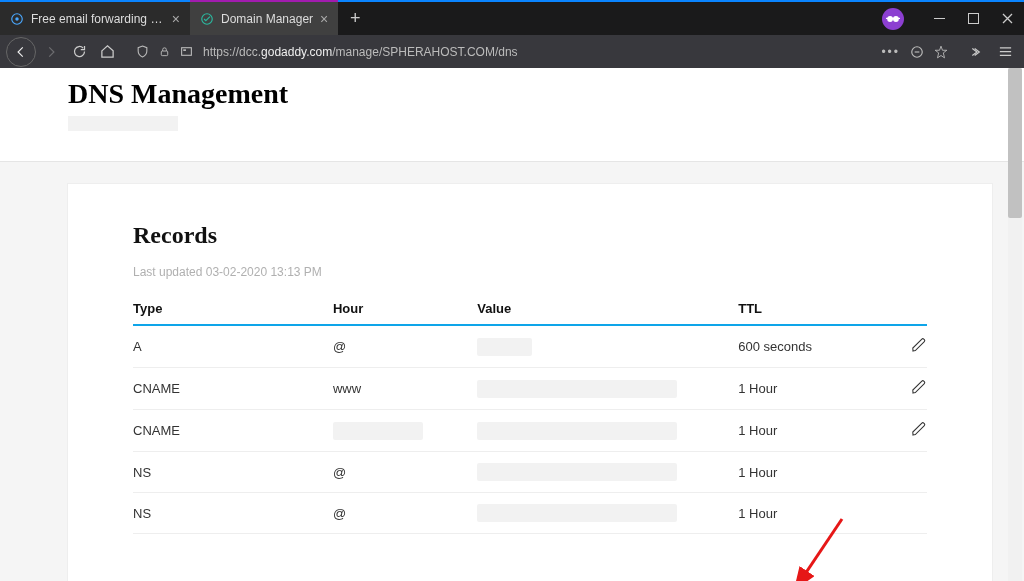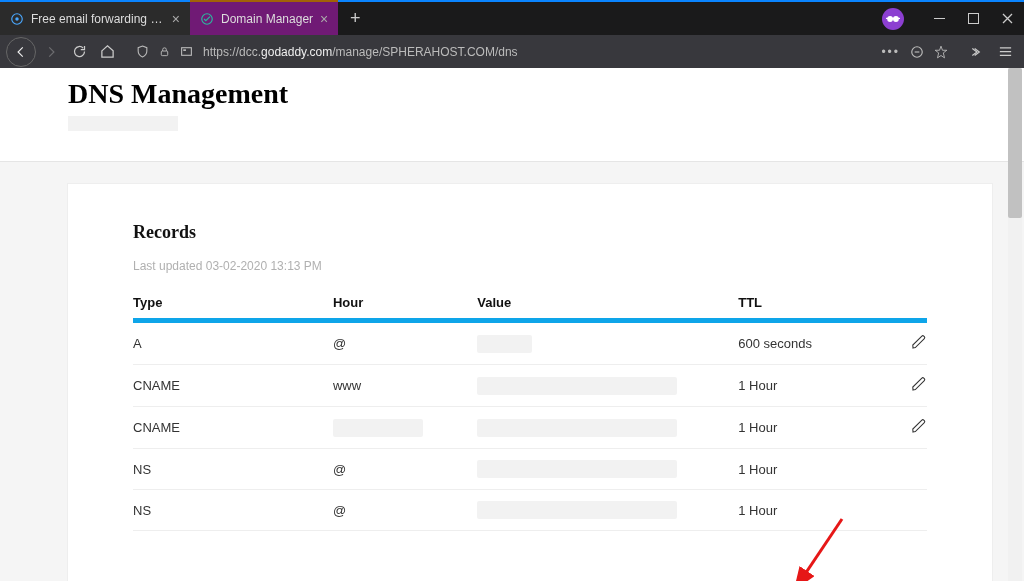--- a/index.html
+++ b/index.html
@@ -1,44 +1,44 @@
 <!DOCTYPE html>
 <html><head>
 <meta charset="utf-8">
 <style>
 html,body { margin:0; padding:0; width:1024px; height:581px; font-family:Arial,Helvetica,sans-serif; overflow:hidden; background:#fff; }
 .browser-chrome { background:#0c0c0c; color:#ccc; }
 .tabbar { display:flex; align-items:stretch; height:33px; background:#1a1a1b; border-top:2px solid #0a84ff; }
 .tab { display:flex; align-items:center; gap:7px; padding:0 10px; font-size:12px; color:#ddd; max-width:170px; position:relative; }
 .tab.inactive { background:#2b2b2b; }
-.tab.active { background:#701a75; border-top:2px solid #a16207; margin-top:-2px; }
+.tab.active { background:#404040; border-top:2px solid #a21caf; margin-top:-2px; }
 .tab-title { white-space:nowrap; overflow:hidden; text-overflow:ellipsis; flex:1; }
 .tab-close { color:#aaa; font-size:14px; cursor:pointer; line-height:1; }
 .newtab { display:flex; align-items:center; justify-content:center; width:34px; color:#ccc; font-size:18px; cursor:pointer; }
 .win-controls { margin-left:auto; display:flex; align-items:center; gap:0; }
 .incognito-badge { width:22px; height:22px; border-radius:50%; background:#8c3fd1; display:flex; align-items:center; justify-content:center; color:#fff; font-size:13px; margin-right:18px; }
 .win-btn { width:34px; height:33px; display:flex; align-items:center; justify-content:center; color:#bbb; font-size:12px; cursor:pointer; }
 .navbar { display:flex; align-items:center; height:33px; background:#38383d; padding:0 6px; gap:2px; }
 .url-bar { flex:1; display:flex; align-items:center; height:24px; margin:0 6px; border-radius:4px; padding:0 8px; gap:10px; color:#bbb; font-size:12px; }
 .url-text { flex:1; white-space:nowrap; overflow:hidden; }
 .url-highlight { color:#eee; }
 .icon-btn { width:26px; height:26px; display:flex; align-items:center; justify-content:center; color:#bbb; cursor:pointer; border-radius:4px; }
 .nav-circle { width:28px; height:28px; border-radius:50%; border:1px solid #666; display:flex; align-items:center; justify-content:center; }
 .page-area { position:relative; width:1024px; height:515px; overflow:hidden; }
 .scrollbar-track { position:absolute; right:2px; top:0; width:14px; height:100%; background:#f1f1f1; }
 .scrollbar-thumb { position:absolute; right:2px; top:0; width:14px; height:150px; background:#c1c1c1; border-radius:2px; }
 .page-header { padding:10px 88px 30px 68px; border-bottom:1px solid #e5e5e5; background:#fff; }
 .page-title { font-family:Georgia,serif; font-size:28px; font-weight:bold; margin:0 0 6px 0; color:#000; }
 .redact-small { width:110px; height:15px; background:#f2f2f2; }
 .page-bg { background:#f5f5f5; padding:22px 32px 0 68px; height:100%; }
 .card { background:#fff; padding:38px 65px 40px 65px; box-shadow:0 0 0 1px #eee; min-height:380px; position:relative; }
-.section-title { font-family:Georgia,serif; font-size:18px; font-weight:bold; margin:0 0 16px 0; color:#111; }
+.section-title { font-family:Georgia,serif; font-size:24px; font-weight:bold; margin:0 0 16px 0; color:#111; }
 .last-updated { font-size:12px; color:#b0b0b0; margin-bottom:14px; }
 table.records { width:100%; border-collapse:collapse; font-size:13px; color:#333; }
-table.records th { text-align:left; font-weight:bold; font-size:13px; color:#111; padding:8px 0; border-bottom:5px solid #0ea5e9; }
+table.records th { text-align:left; font-weight:bold; font-size:13px; color:#111; padding:8px 0; border-bottom:2px solid #0ea5e9; }
 table.records td { padding:11px 0; border-bottom:1px solid #eee; vertical-align:middle; }
 .redact-cell { background:#f2f2f2; border-radius:2px; height:18px; }
 .edit-cell { text-align:right; width:40px; }
 .pencil-icon { width:16px; height:16px; cursor:pointer; }
 .annotation-arrow { position:absolute; right:140px; bottom:38px; pointer-events:none; }
 .col-type  { width:180px; }
 .col-name  { width:130px; }
 .col-value { width:235px; }
 .col-ttl   { width:130px; }
 .col-edit  { width:40px; }

